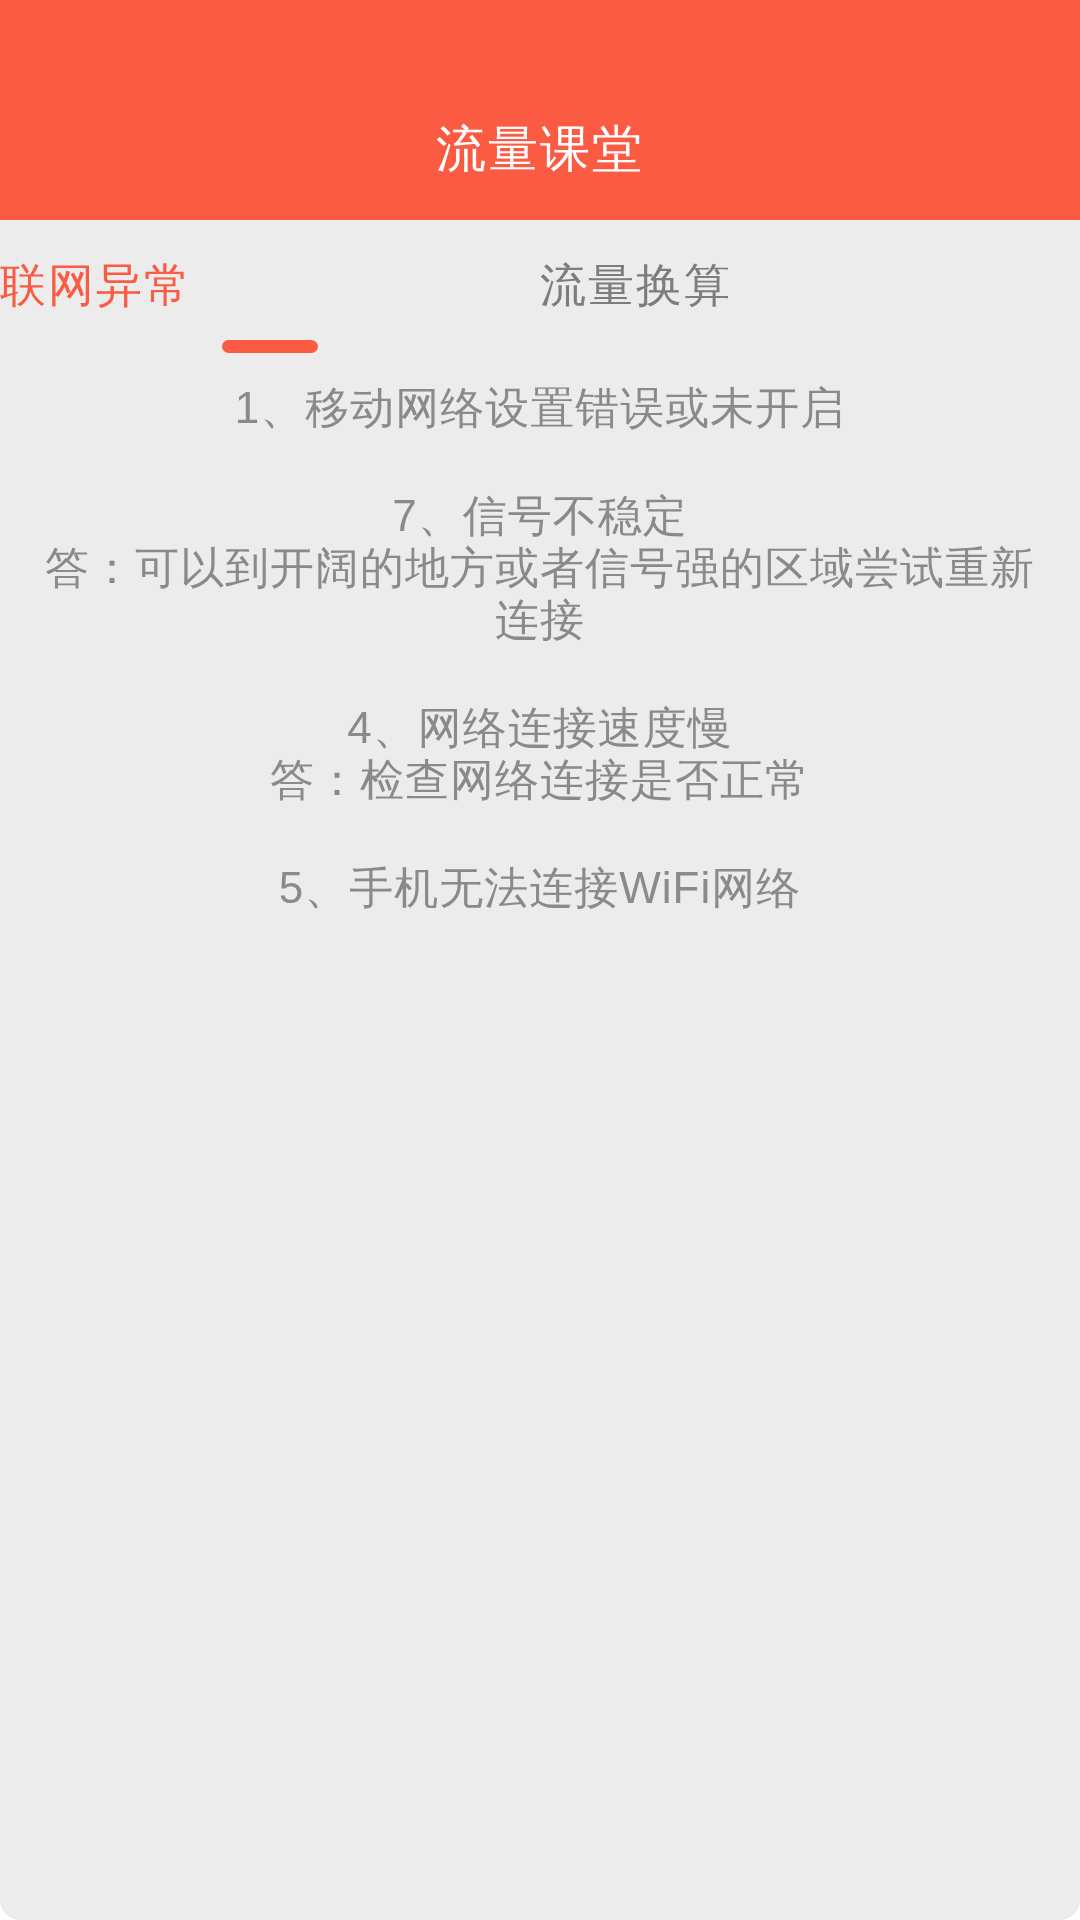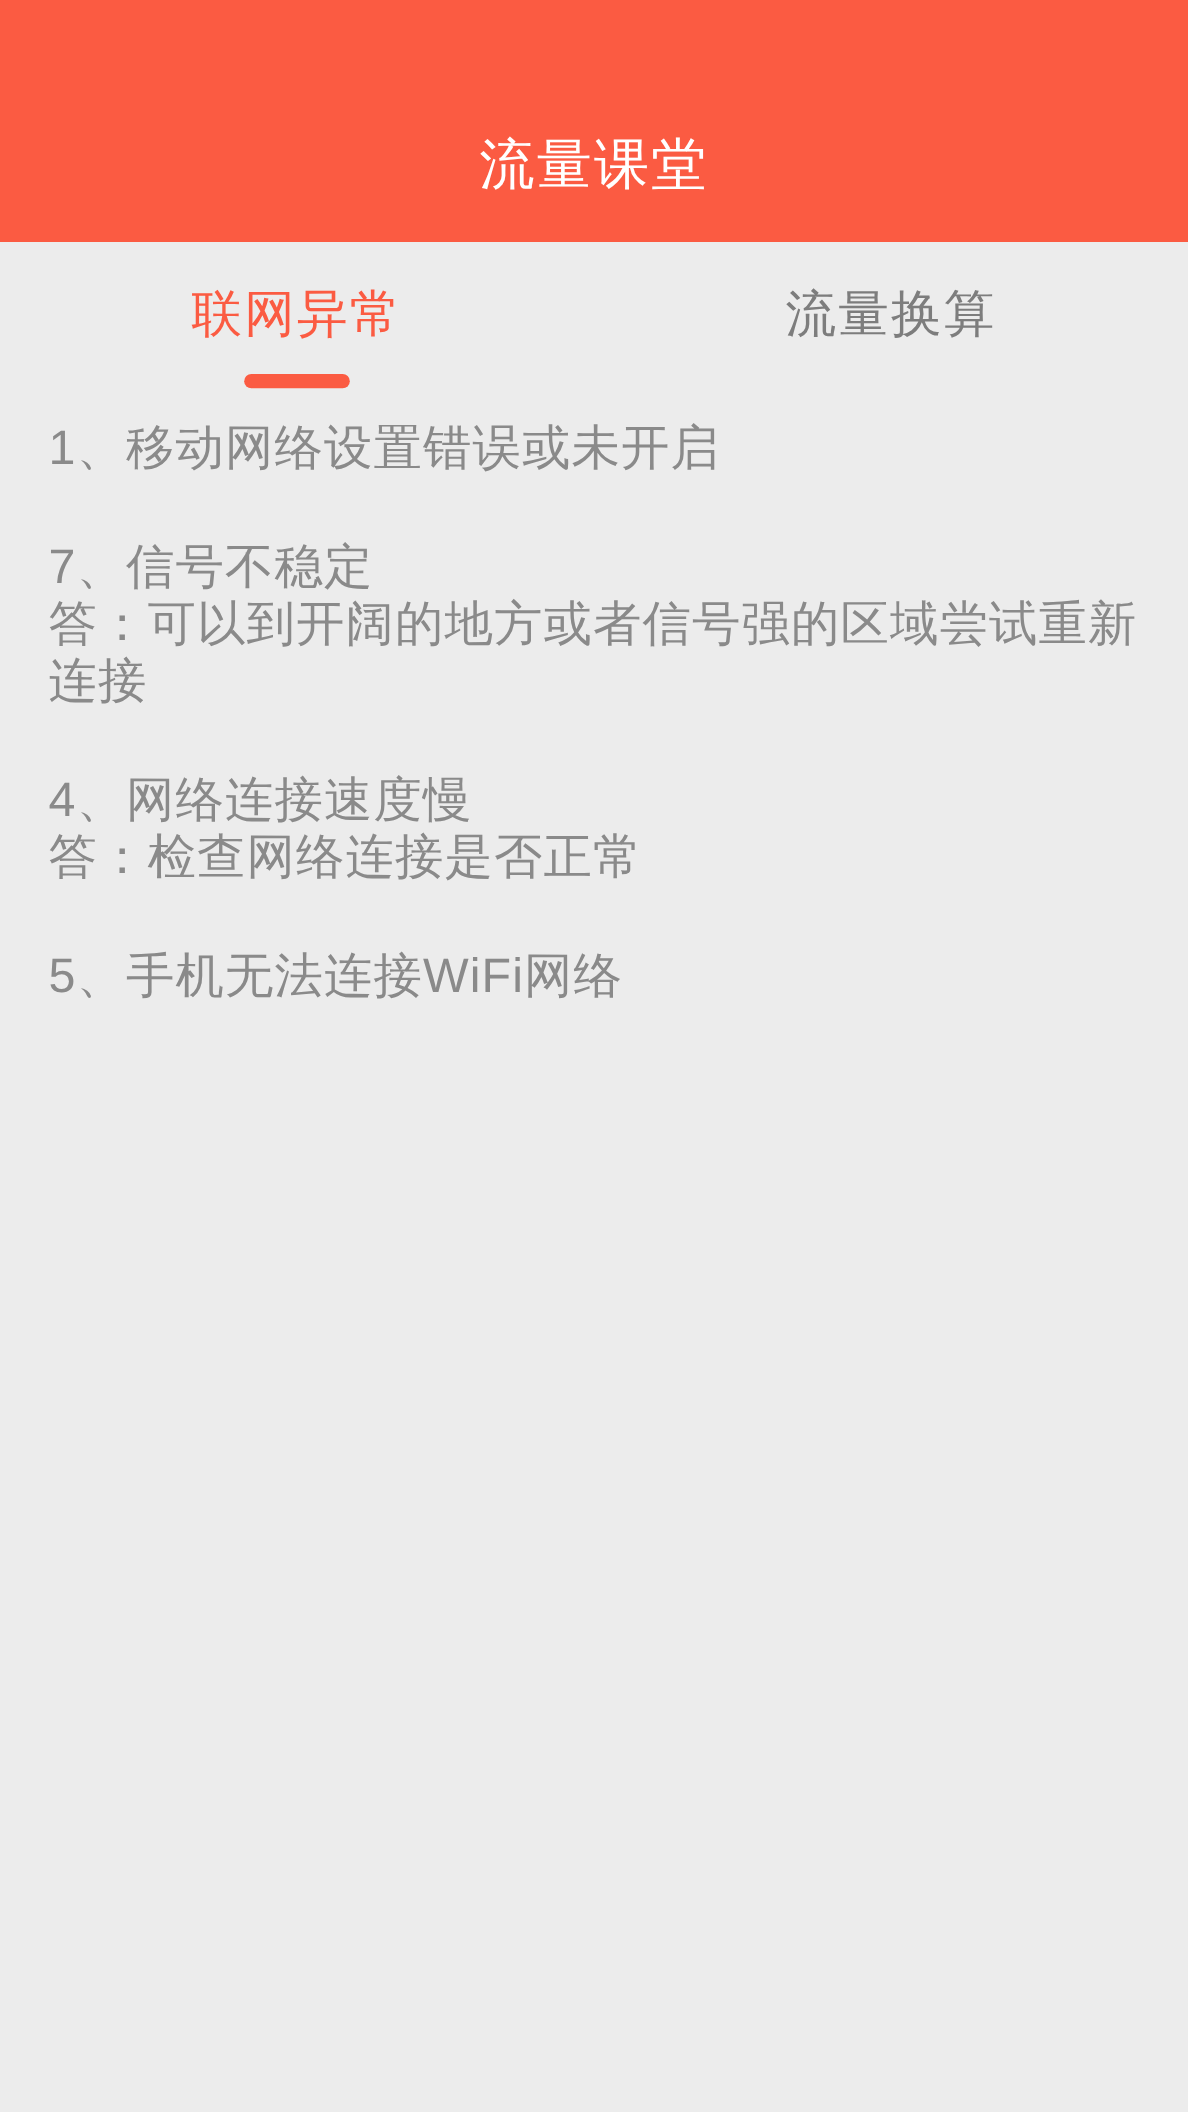--- a/index.html
+++ b/index.html
@@ -15,20 +15,21 @@
     --page-bg: #ececec;
     --body-text: #8a8a8a;
     --tab-inactive: #7d7d7d;
     --title-text: #ffffff;
   }
   .screen {
     width: 1080px;
     height: 1920px;
     background: var(--page-bg);
     position: relative;
+    border-radius: 20px;
   }
   
   .app-header {
     height: 220px;
     background: var(--accent);
     display: flex;
     justify-content: center;
     align-items: flex-end;
     box-sizing: border-box;
     padding-bottom: 46px;
@@ -42,21 +43,20 @@
   }
   
   .tab-bar {
     height: 162px;
     display: flex;
     box-sizing: border-box;
   }
   .tab {
     flex: 1 1 0;
     position: relative;
-    text-align: center;
     padding-top: 42px;
     box-sizing: border-box;
     font-size: 46px;
     line-height: 46px;
     color: var(--tab-inactive);
     letter-spacing: 2px;
     cursor: pointer;
   }
   .tab.active {
     color: var(--accent);
@@ -77,20 +77,21 @@
     color: var(--body-text);
     font-size: 44px;
     line-height: 52px;
     letter-spacing: 1px;
   }
   .faq-section {
     margin: 0 0 56px 0;
   }
   .faq-question, .faq-answer {
     color: var(--body-text);
+    text-align: center;
   }
 </style>
 </head>
 <body>
 
 <div class="screen">
 
   <header class="app-header">
     <div class="app-title">流量课堂</div>
   </header>

